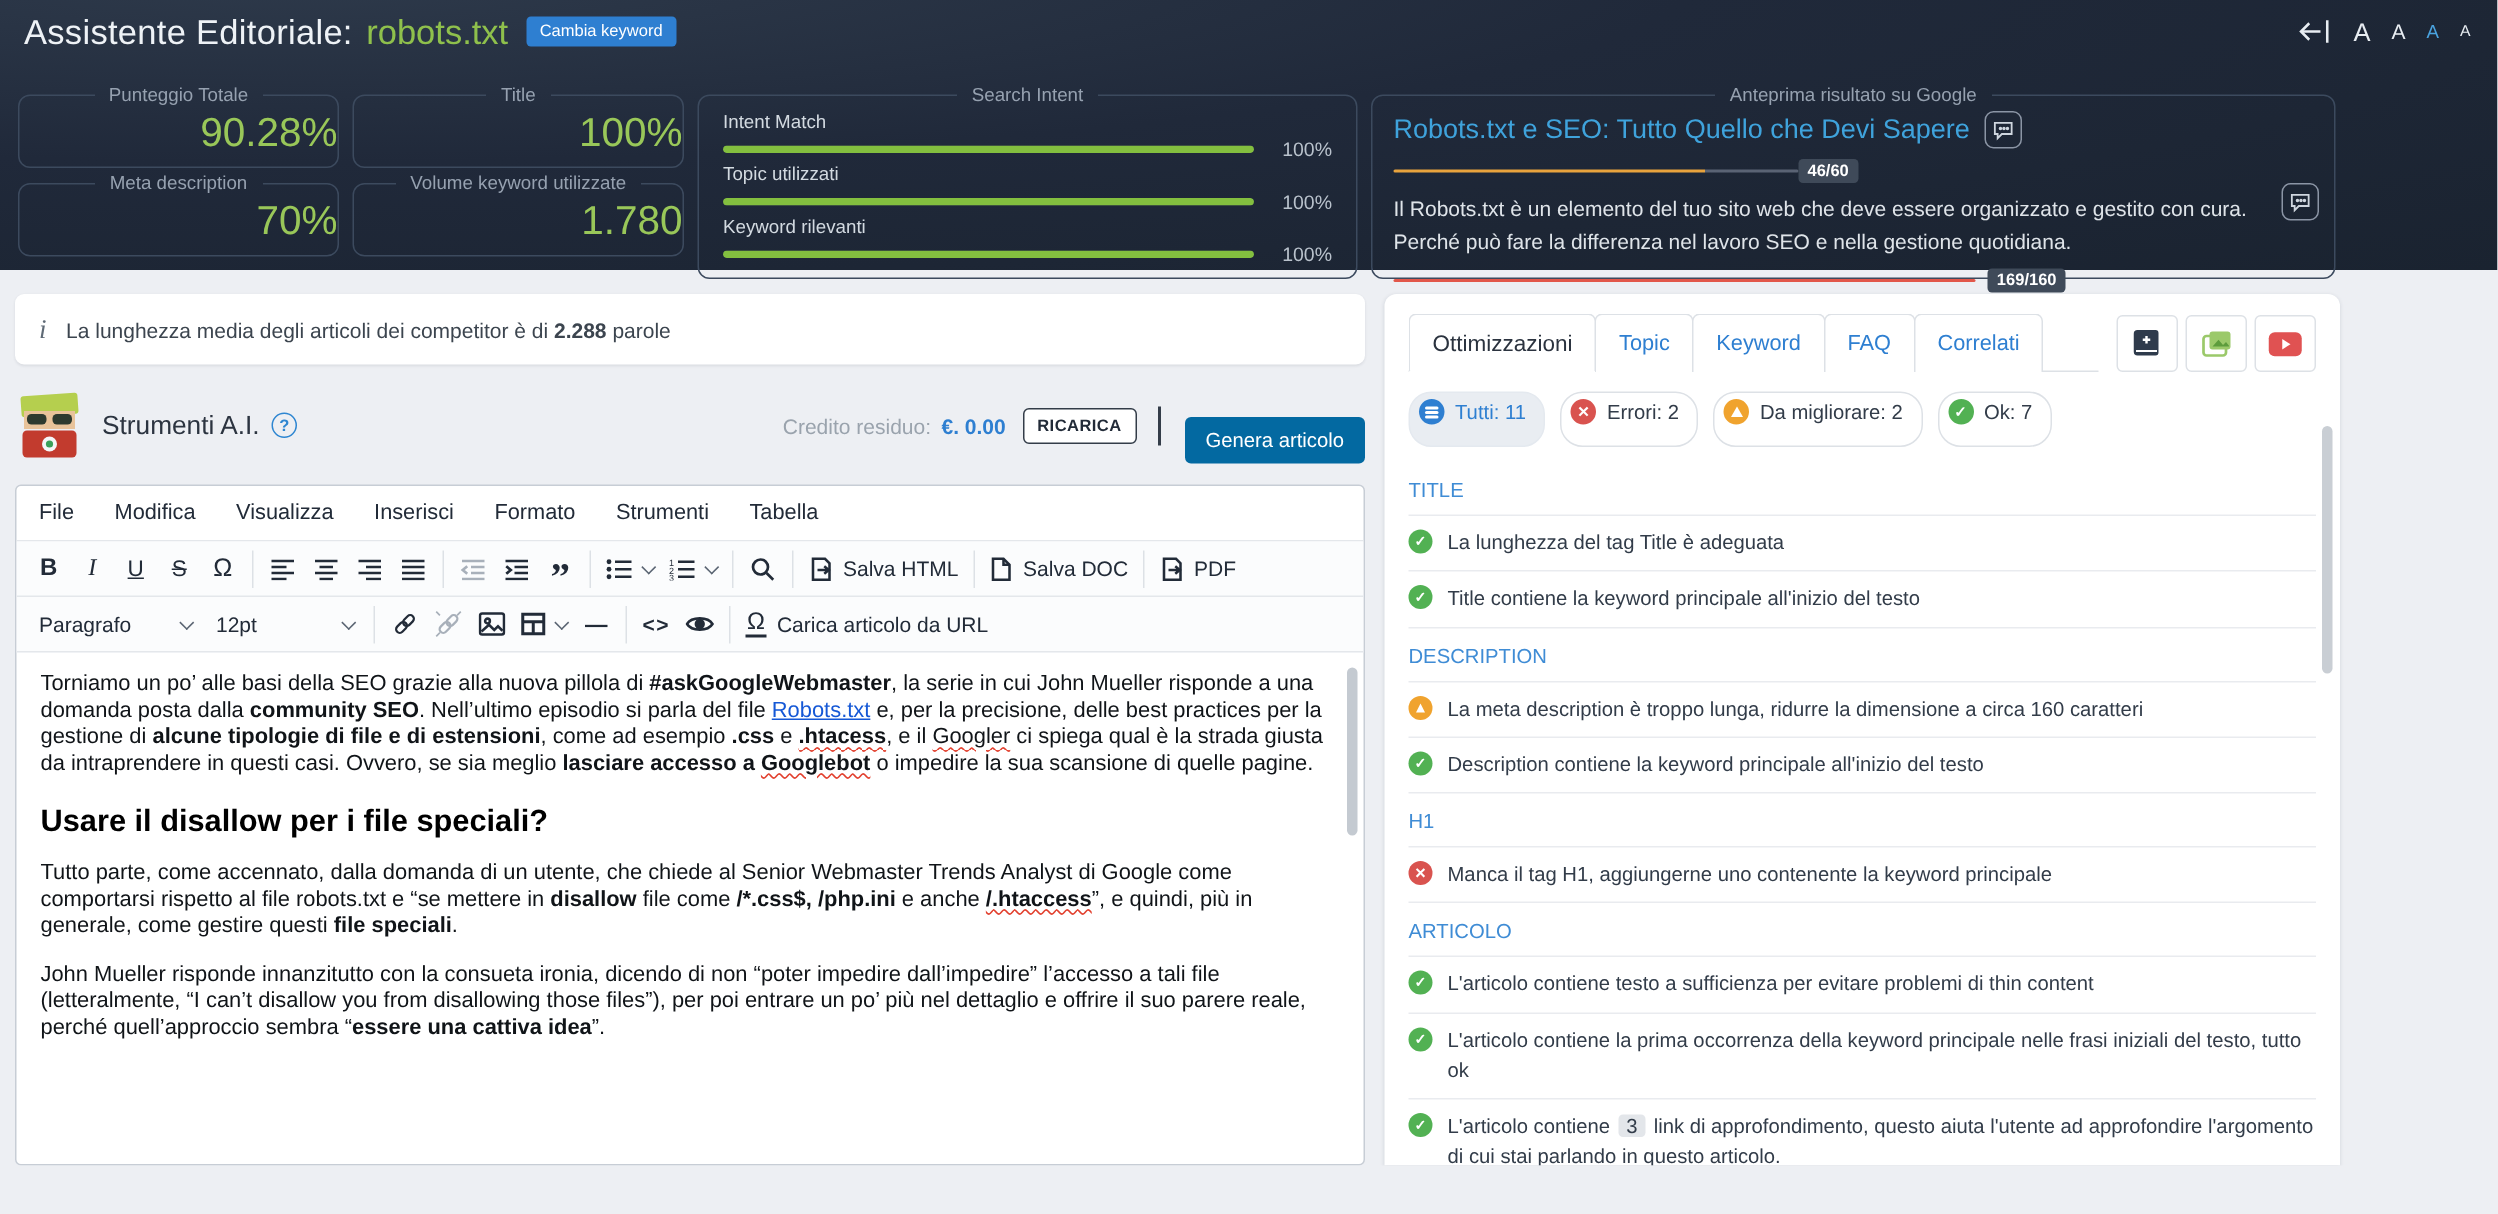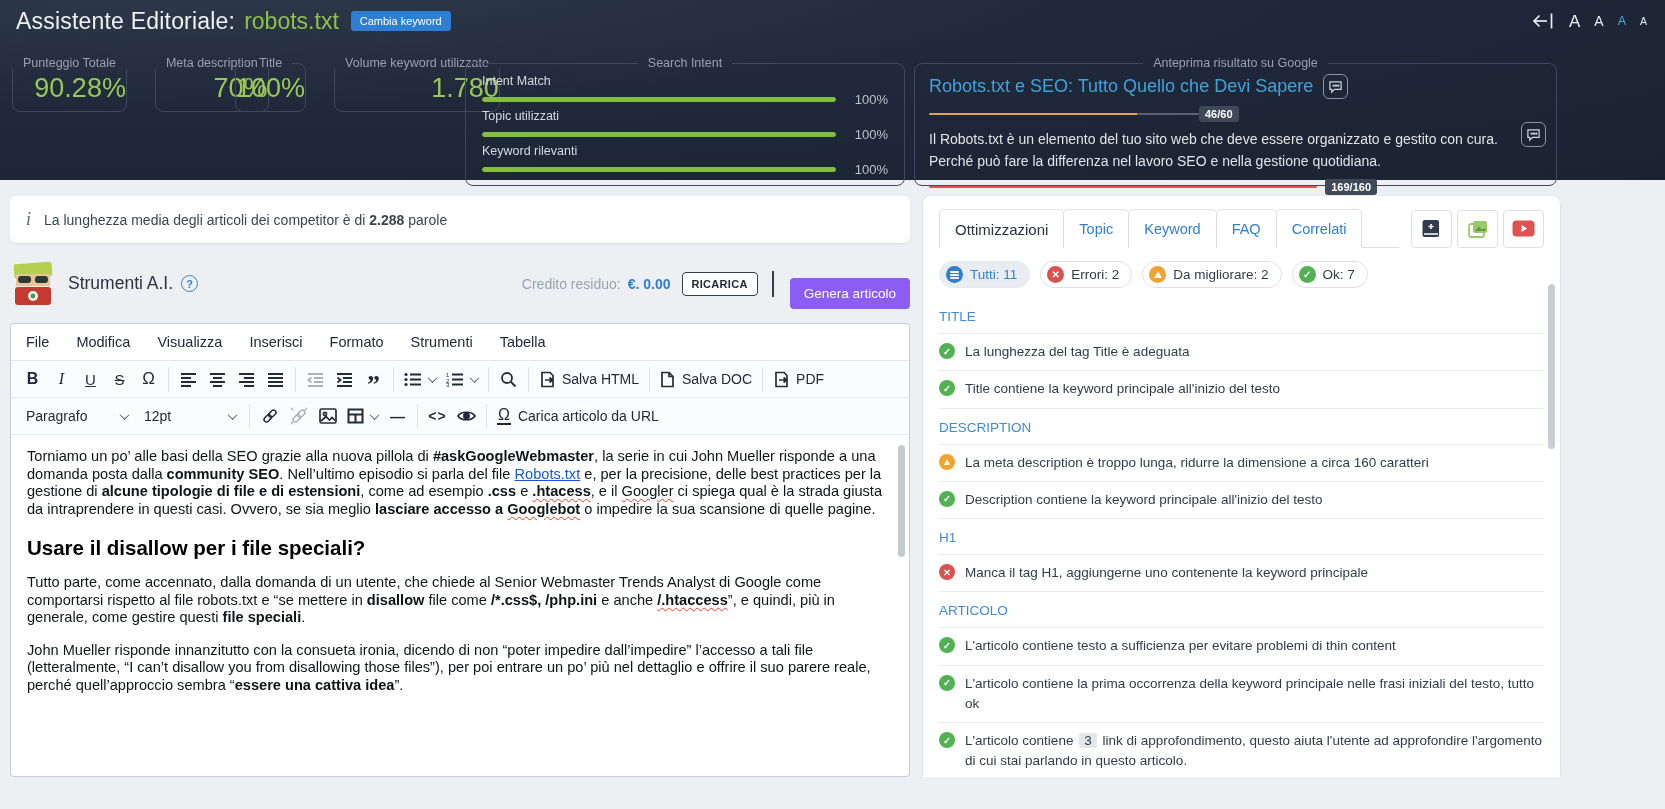--- a/index.html
+++ b/index.html
@@ -12,21 +12,21 @@
   .header-title { font-size:23px; color:#eef2f6; font-weight:400; letter-spacing:.2px; }
   .header-keyword { font-size:23px; color:#8fc04c; margin-left:9px; }
   .chg-kw { margin-left:12px; background:#2e7fd1; color:#fff; font-size:11px; padding:4px 9px; border-radius:3px; cursor:pointer; }
   .header-right { margin-left:auto; display:flex; align-items:center; gap:14px; }
   .fa { color:#e8edf2; cursor:pointer; line-height:1; }
   .fa.active { color:#4aa3df; }
 
   .stats { display:flex; gap:9px; padding:14px 108px 0 12px; align-items:flex-start; }
   fieldset { border:1px solid #3c4a5e; border-radius:8px; }
   legend { margin:0 auto; padding:0 10px; color:#96a1b0; font-size:12.5px; white-space:nowrap; }
-  .stat-col { display:flex; flex-direction:row; gap:28px; }
+  .stat-col { display:flex; flex-direction:column; gap:3px; }
   .stat-col.c1 { width:214px; } .stat-col.c2 { width:221px; }
   .stat-card { height:56px; }
   .stat-value { text-align:right; color:#99c759; font-size:27px; padding-top:3px; }
 
   .si-fieldset { width:440px; height:130px; padding:2px 16px 8px; }
   .si-row { margin-top:2px; }
   .si-label { color:#d3dae1; font-size:12.5px; margin:2px 0 4px; }
   .si-bar-row { display:flex; align-items:center; gap:12px; }
   .si-track { flex:1; height:5px; border-radius:3px; background:#2e3948; overflow:hidden; }
   .si-fill { height:100%; background:#83bf3f; border-radius:3px; }
@@ -54,21 +54,21 @@
 
   .tools-row { display:flex; align-items:center; margin-top:15px; }
   .mascot { width:46px; height:46px; flex:none; }
   .tools-title { font-size:17.5px; color:#2c3440; font-weight:500; margin-left:12px; }
   .q-circle { width:17px; height:17px; border:1.5px solid #2e86d1; color:#2e86d1; border-radius:50%; font-size:11px; font-weight:bold; display:inline-flex; align-items:center; justify-content:center; margin-left:8px; cursor:pointer; }
   .credit-zone { margin-left:auto; display:flex; align-items:center; }
   .credit-label { color:#9aa3ad; font-size:14px; }
   .credit-val { color:#2e7fd1; font-size:14px; font-weight:bold; margin-left:7px; }
   .ricarica { border:1.5px solid #333c48; border-radius:4px; background:#fff; font-size:11px; font-weight:bold; letter-spacing:.3px; color:#222b38; padding:5px 9px; margin-left:11px; cursor:pointer; font-family:inherit; }
   .vdiv { width:2px; height:26px; background:#343d49; margin:0 16px 0 14px; }
-  .gen-btn { background:#8b5cf6; color:#fff; border:none; border-radius:4px; font-size:13.5px; padding:8px 14px; cursor:pointer; font-family:inherit;margin-top:20px; }
+  .gen-btn { background:#0369a1; color:#fff; border:none; border-radius:4px; font-size:13.5px; padding:8px 14px; cursor:pointer; font-family:inherit;margin-top:20px; }
 
   .editor-card { margin-top:14px; flex:1; background:#fff; border:1px solid #c7cdd5; border-radius:4px; display:flex; flex-direction:column; overflow:hidden; }
   .menubar { display:flex; gap:27px; padding:10px 15px; font-size:14.5px; color:#222b38; border-bottom:1px solid #e4e7eb; }
   .menubar span { cursor:pointer; }
   .toolbar { display:flex; align-items:center; padding:3px 7px; border-bottom:1px solid #e4e7eb; background:#fbfcfd; min-height:37px; }
   .tbtn { min-width:29px; height:29px; display:inline-flex; align-items:center; justify-content:center; gap:7px; color:#222b38; font-size:15px; padding:0 5px; cursor:pointer; border-radius:3px; }
   .tbtn.dim { color:#a8b0ba; }
   .tsep { width:1px; height:25px; background:#dde1e6; margin:0 5px; flex:none; }
   .bold-g { font-weight:bold; font-size:16px; }
   .ital-g { font-style:italic; font-family:"Liberation Serif",serif; font-size:16px; }
@@ -84,28 +84,28 @@
   .editor-content { flex:1; padding:13px 16px; position:relative; overflow:hidden; font-size:14.6px; line-height:17.6px; color:#101418; }
   .editor-content p { margin-bottom:15px; }
   .editor-content h2 { font-size:20.5px; margin:21px 0 17px; color:#000; }
   .editor-content .b { font-weight:bold; }
   .editor-content .sq { text-decoration-line:underline; text-decoration-style:wavy; text-decoration-color:#e2402e; text-decoration-thickness:1px; text-underline-offset:2px; }
   .art-link { color:#1558d6; text-decoration:underline; cursor:pointer; }
   .ed-scroll { position:absolute; right:4px; top:10px; width:7px; height:112px; background:#c4cad1; border-radius:4px; cursor:pointer; }
 
   
   .right-panel { width:637px; height:581px; background:#fff; border-radius:8px 8px 0 0; box-shadow:0 1px 3px rgba(20,30,50,.12); padding:13px 16px; position:relative; overflow:hidden; }
-  .tabs-row { display:flex; align-items:center; }
+  .tabs-row { display:flex; align-items:flex-end; }
   .tabs { display:flex; flex:1; border-bottom:1px solid #dde1e6; }
   .tab { border:1px solid #dde1e6; border-bottom:none; margin-right:-1px; margin-bottom:-1px; padding:11px 15px 9px; font-size:14.5px; color:#2e7fd1; border-radius:5px 5px 0 0; background:#fff; cursor:pointer; white-space:nowrap; }
   .tab.active { color:#2b333f; font-size:15px; border-bottom:1px solid #fff; }
   .panel-actions { display:flex; gap:5px; margin-left:12px; }
   .pact { width:41px; height:38px; border:1px solid #dde1e6; border-radius:4px; background:#fff; display:flex; align-items:center; justify-content:center; cursor:pointer; }
   .filters-row { display:flex; gap:10px; margin:13px 0 3px; }
-  .pill { display:flex; align-items:center; gap:7px; border:1px solid #dde1e6; border-radius:15px; padding:4px 12px 4px 6px; font-size:13.5px; color:#323c49; background:#fff; cursor:pointer; }
+  .pill { display:flex; align-items:center; gap:7px; border:1px solid #dde1e6; border-radius:15px; padding:4px 12px 14px 6px; font-size:13.5px; color:#323c49; background:#fff; cursor:pointer; }
   .pill.active { background:#e9edf2; border-color:#e4e9ef; color:#2e7fd1; }
   .pill-ic { width:17px; height:17px; border-radius:50%; display:flex; align-items:center; justify-content:center; color:#fff; font-size:10px; font-weight:bold; flex:none; }
   .pill-ic.all { background:#2e7fd1; } .pill-ic.err { background:#d9534f; }
   .pill-ic.warn { background:#f0a32e; } .pill-ic.okc { background:#52b153; }
   .lines3 { width:9px; height:2px; background:#fff; border-radius:1px; box-shadow:0 -3px 0 #fff, 0 3px 0 #fff; }
   .tri { width:0; height:0; border-left:4px solid transparent; border-right:4px solid transparent; border-bottom:7px solid #fff; }
 
   .sections { margin-top:10px; }
   .section-title { color:#3f8cd5; font-size:13.5px; padding:11px 0 9px; }
   .section-title + .check-item, .check-item + .check-item, .check-item + .section-title { border-top:1px solid #e9ebef; }

